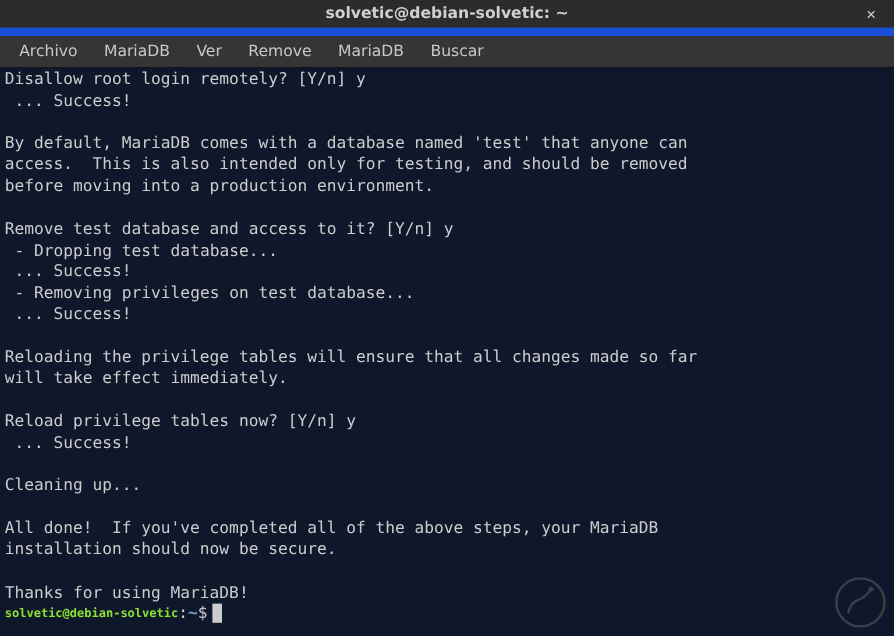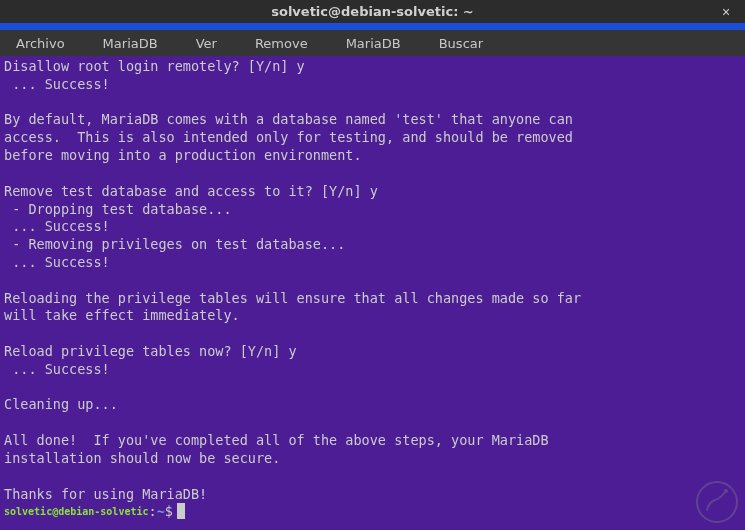--- a/index.html
+++ b/index.html
@@ -44,31 +44,31 @@
       display: flex;
       align-items: center;
       justify-content: center;
     }
     .menubar {
       height: 26px;
       background: #353535;
       display: flex;
       align-items: center;
       padding: 0 6px;
-      gap: 18px;
+      gap: 2px;
     }
     .menu-item {
       color: #c8c8c8;
       font-family: "DejaVu Sans", sans-serif;
       font-size: 13px;
       padding: 3px 10px;
       cursor: pointer;
     }
     .terminal {
-      background: #4c1d95;
+      background: #0f172a;
       padding: 2px 4px;
       height: calc(100% - 56px);
       overflow: hidden;
     }
     .terminal pre {
       color: #cccccc;
       font-family: "DejaVu Sans Mono", "Liberation Mono", monospace;
       font-size: 13.5px;
       line-height: 1.32;
       white-space: pre-wrap;

